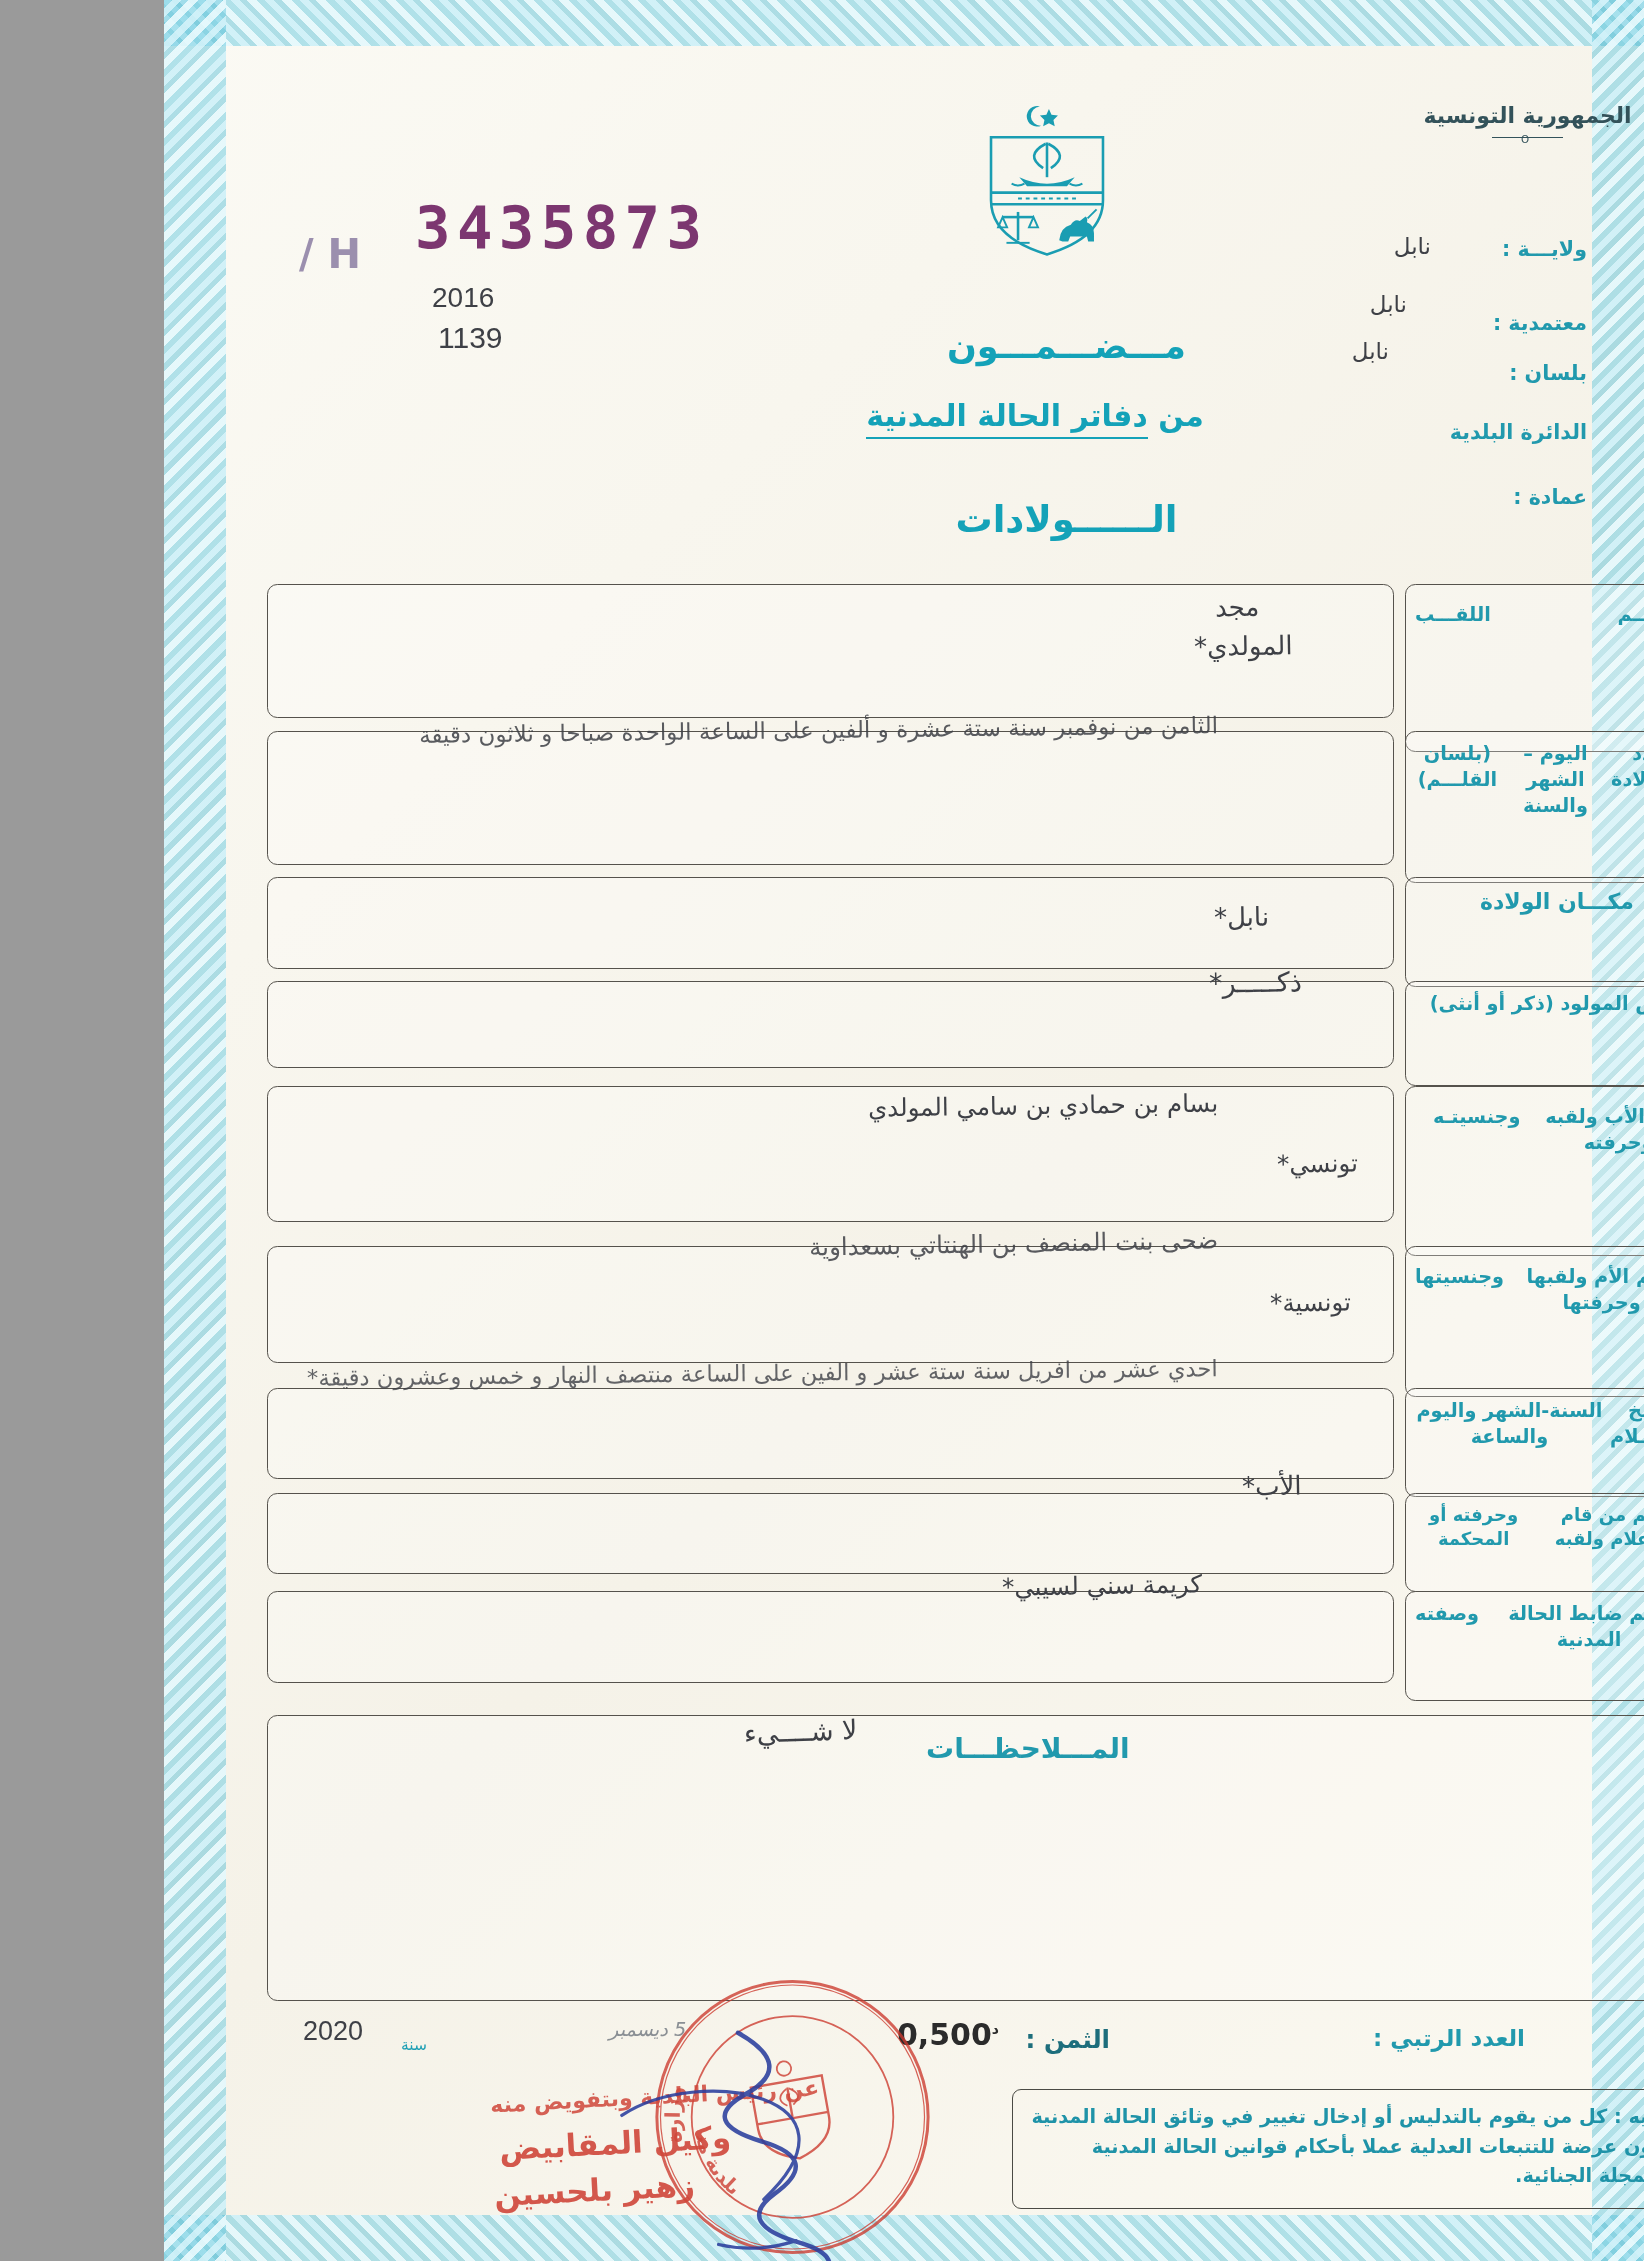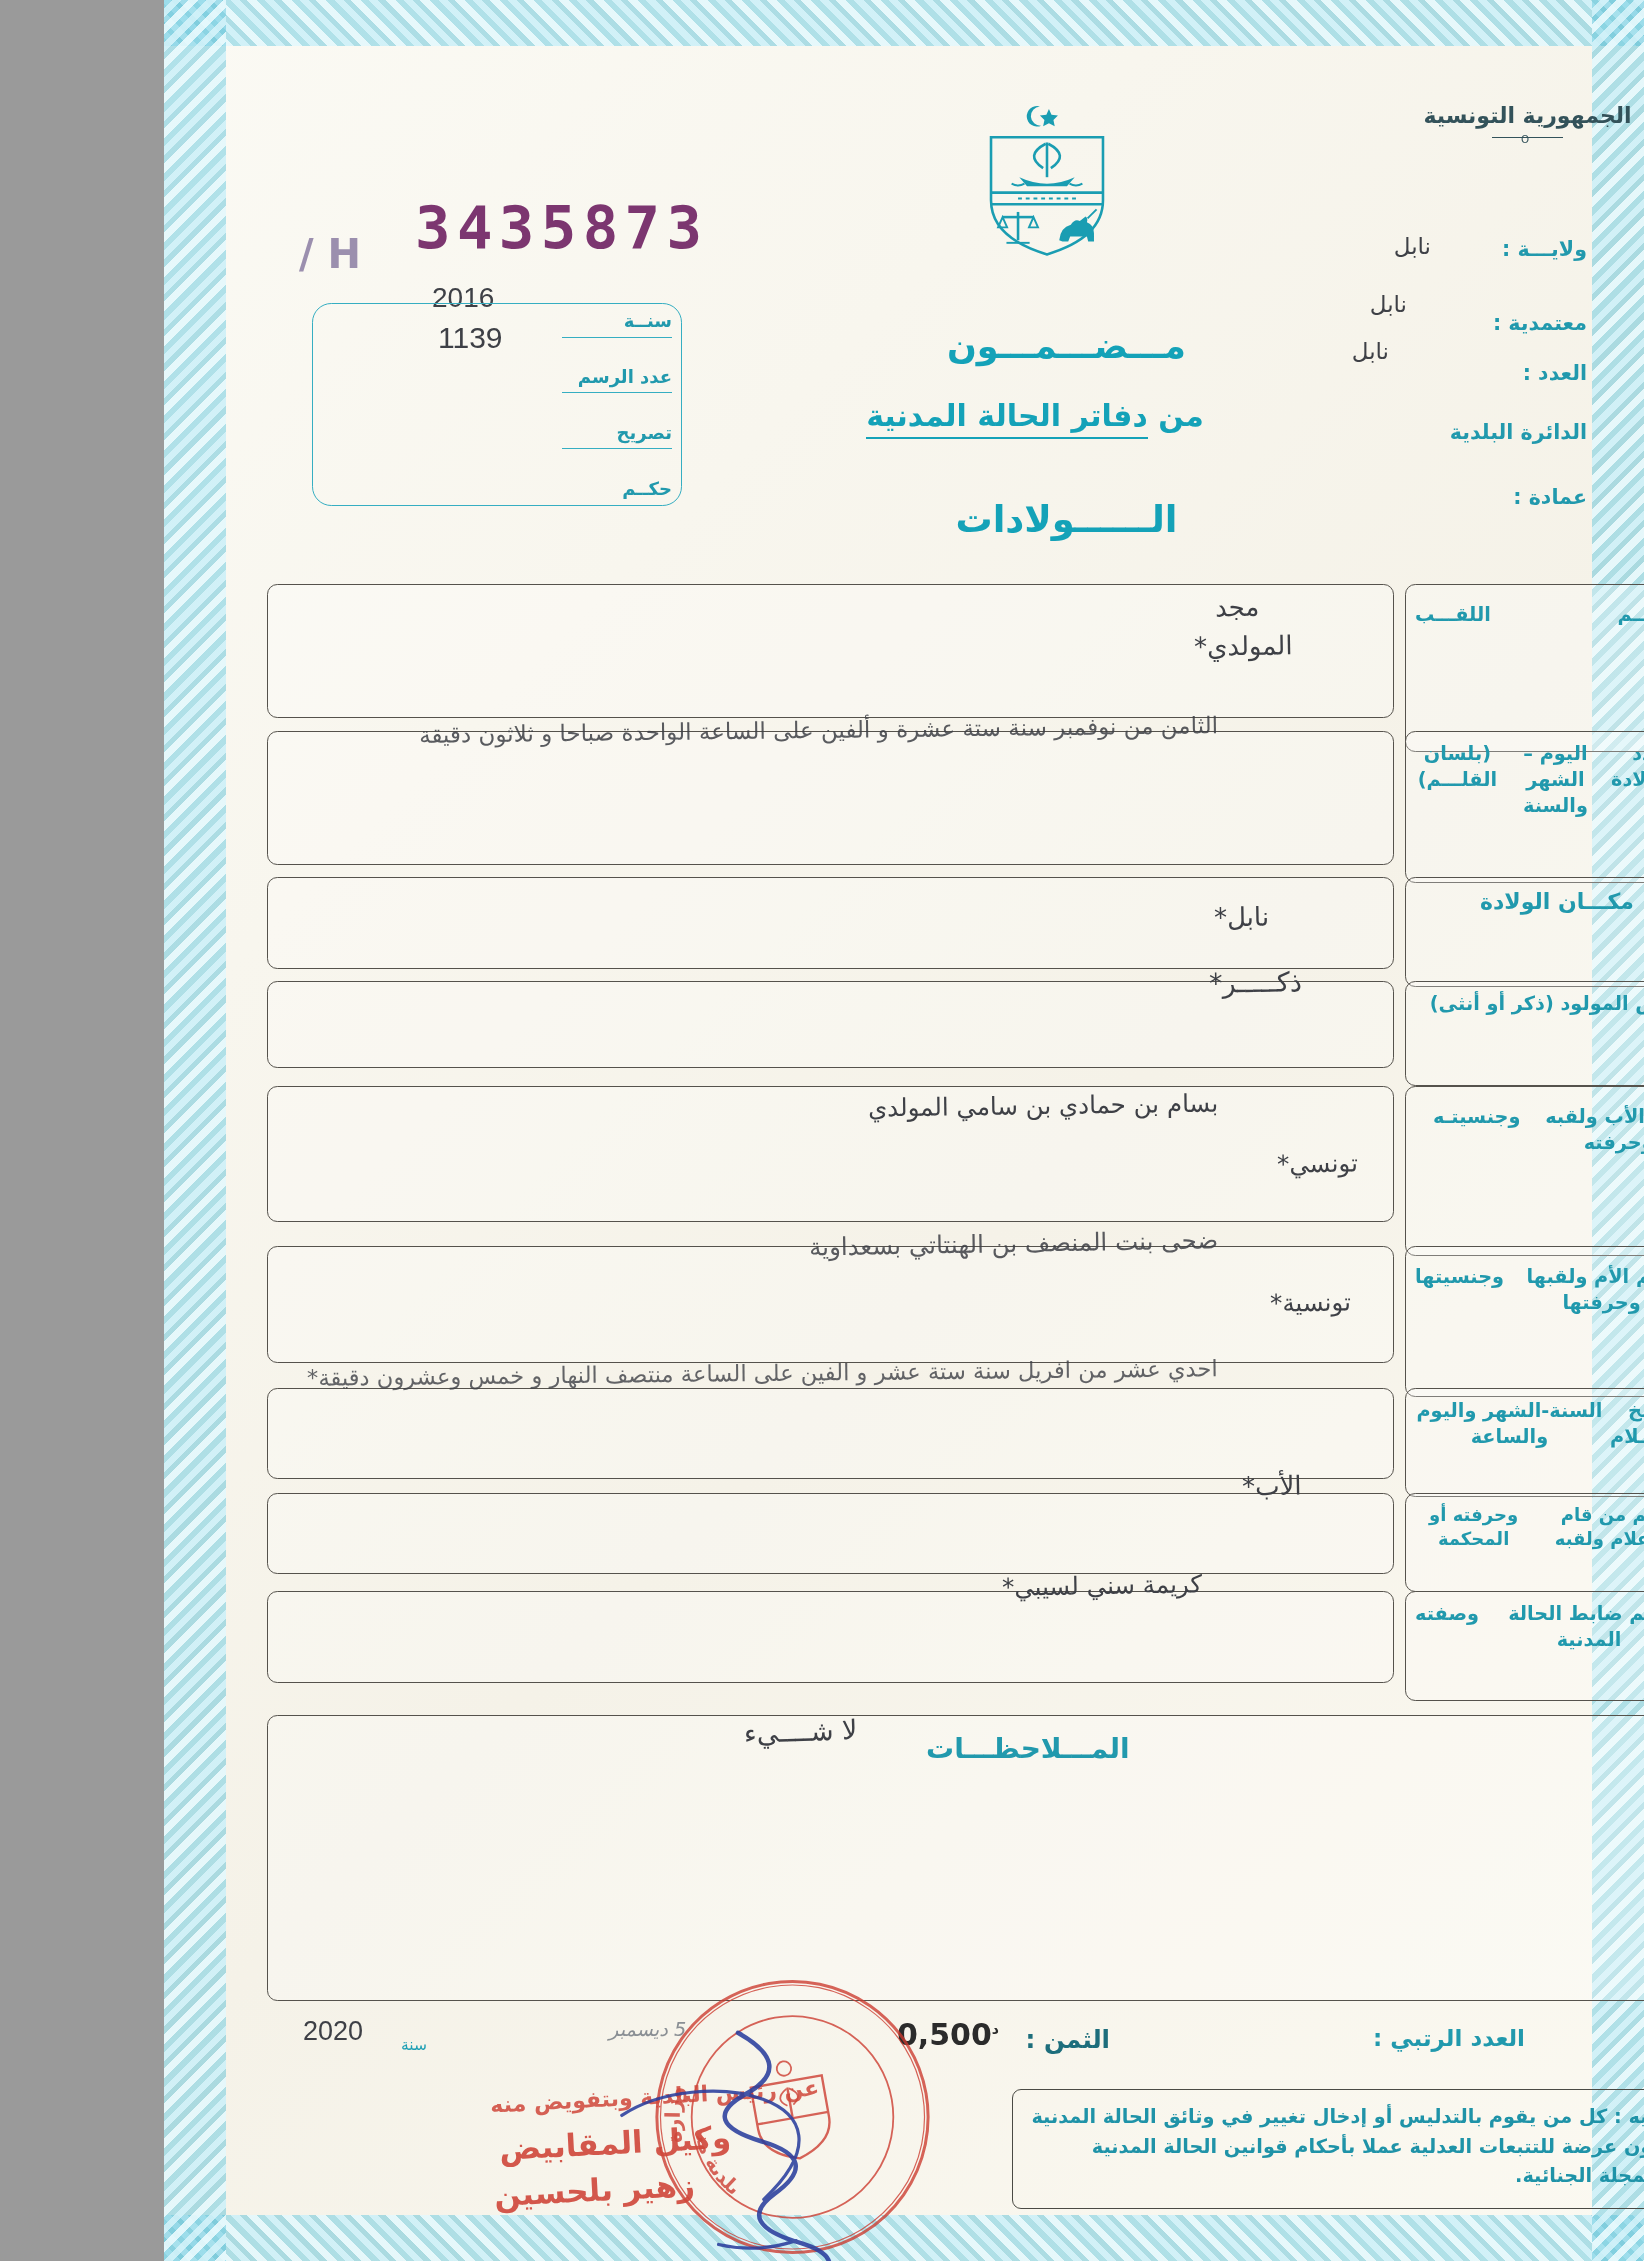--- a/index.html
+++ b/index.html
@@ -75,36 +75,28 @@
       <line x1="178" y1="188" x2="192" y2="174" stroke-width="3"></line>
     </g>
   </svg>
 
   <div class="abs" style="left:135px;top:231px;font-size:40px;color:#9b8fae;font-weight:bold;">H /</div>
   <div class="abs" style="left:251px;top:193px;font-size:59px;color:#7c3670;font-weight:bold;letter-spacing:6.4px;font-family:'DejaVu Sans Mono',monospace;direction:ltr;">3435873</div>
 
   <div class="abs hand serif" style="left:268px;top:282px;font-size:28px;">2016</div>
   <div class="abs hand serif" style="left:274px;top:321px;font-size:30px;">1139</div>
 
-  <div class="abs" style="left:148px;top:303px;width:368px;height:201px;border:1.9px solid #35aec2;border-radius:19.3px;">
-    <div style="position:absolute;right:9px;top:6.4px;bottom:6.4px;width:110px;display:flex;flex-direction:column;justify-content:space-between;text-align:right;color:#2199ad;font-size:18px;font-weight:bold;">
-      <div style="border-bottom:1.3px solid #35aec2;padding-bottom:5.2px;">سنــة</div>
-      <div style="border-bottom:1.3px solid #35aec2;padding-bottom:5.2px;">عدد الرسم</div>
-      <div style="border-bottom:1.3px solid #35aec2;padding-bottom:5.2px;">تصريح</div>
-      <div>حكــم</div>
-    </div>
-  </div>
 
   <div class="abs lbl" style="right:57px;top:237px;font-size:20.6px;">ولايـــة :</div>
   <div class="abs hand" style="right:213px;top:233px;font-size:23px;">نابل</div>
 
   <div class="abs lbl" style="right:57px;top:311px;font-size:20.6px;">معتمدية :</div>
   <div class="abs hand" style="right:237px;top:291px;font-size:23px;">نابل</div>
 
-  <div class="abs lbl" style="right:57px;top:361px;font-size:20.6px;">العدد :</div>
+  <div class="abs lbl" style="right:57px;top:361px;font-size:20.6px;">بلسان :</div>
   <div class="abs hand" style="right:255px;top:338px;font-size:23px;">نابل</div>
 
   <div class="abs lbl" style="right:57px;top:420px;font-size:20.6px;">الدائرة البلدية</div>
   <div class="abs lbl" style="right:57px;top:485px;font-size:20.6px;">عمادة :</div>
 
   <div class="abs title" style="left:722px;top:326px;width:361px;font-size:35px;letter-spacing:2.6px;">مـــضـــمـــون</div>
   <div class="abs title" style="left:671px;top:398px;width:400px;font-size:30px;">
     <span>من</span>
     <span class="u-main">دفاتر الحالة المدنية</span>
   </div>

